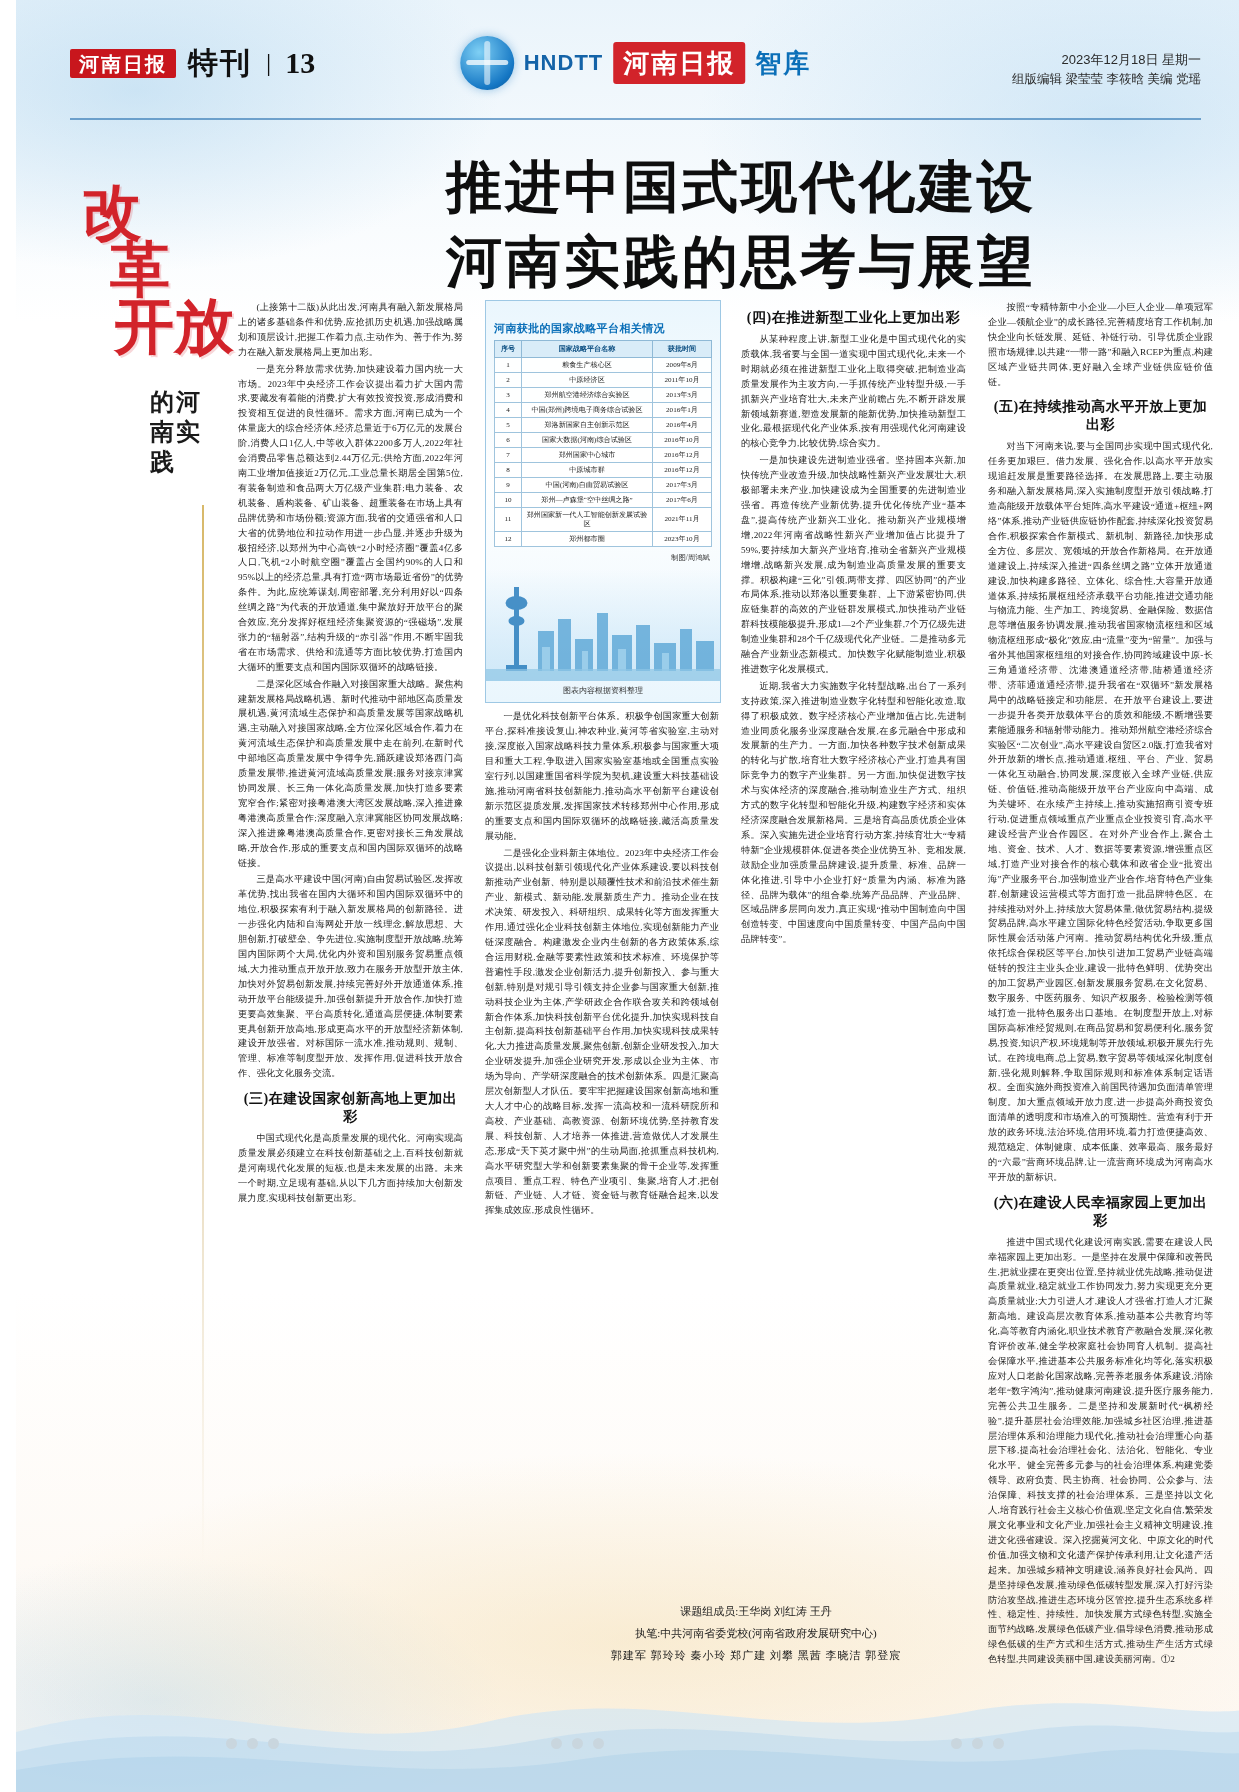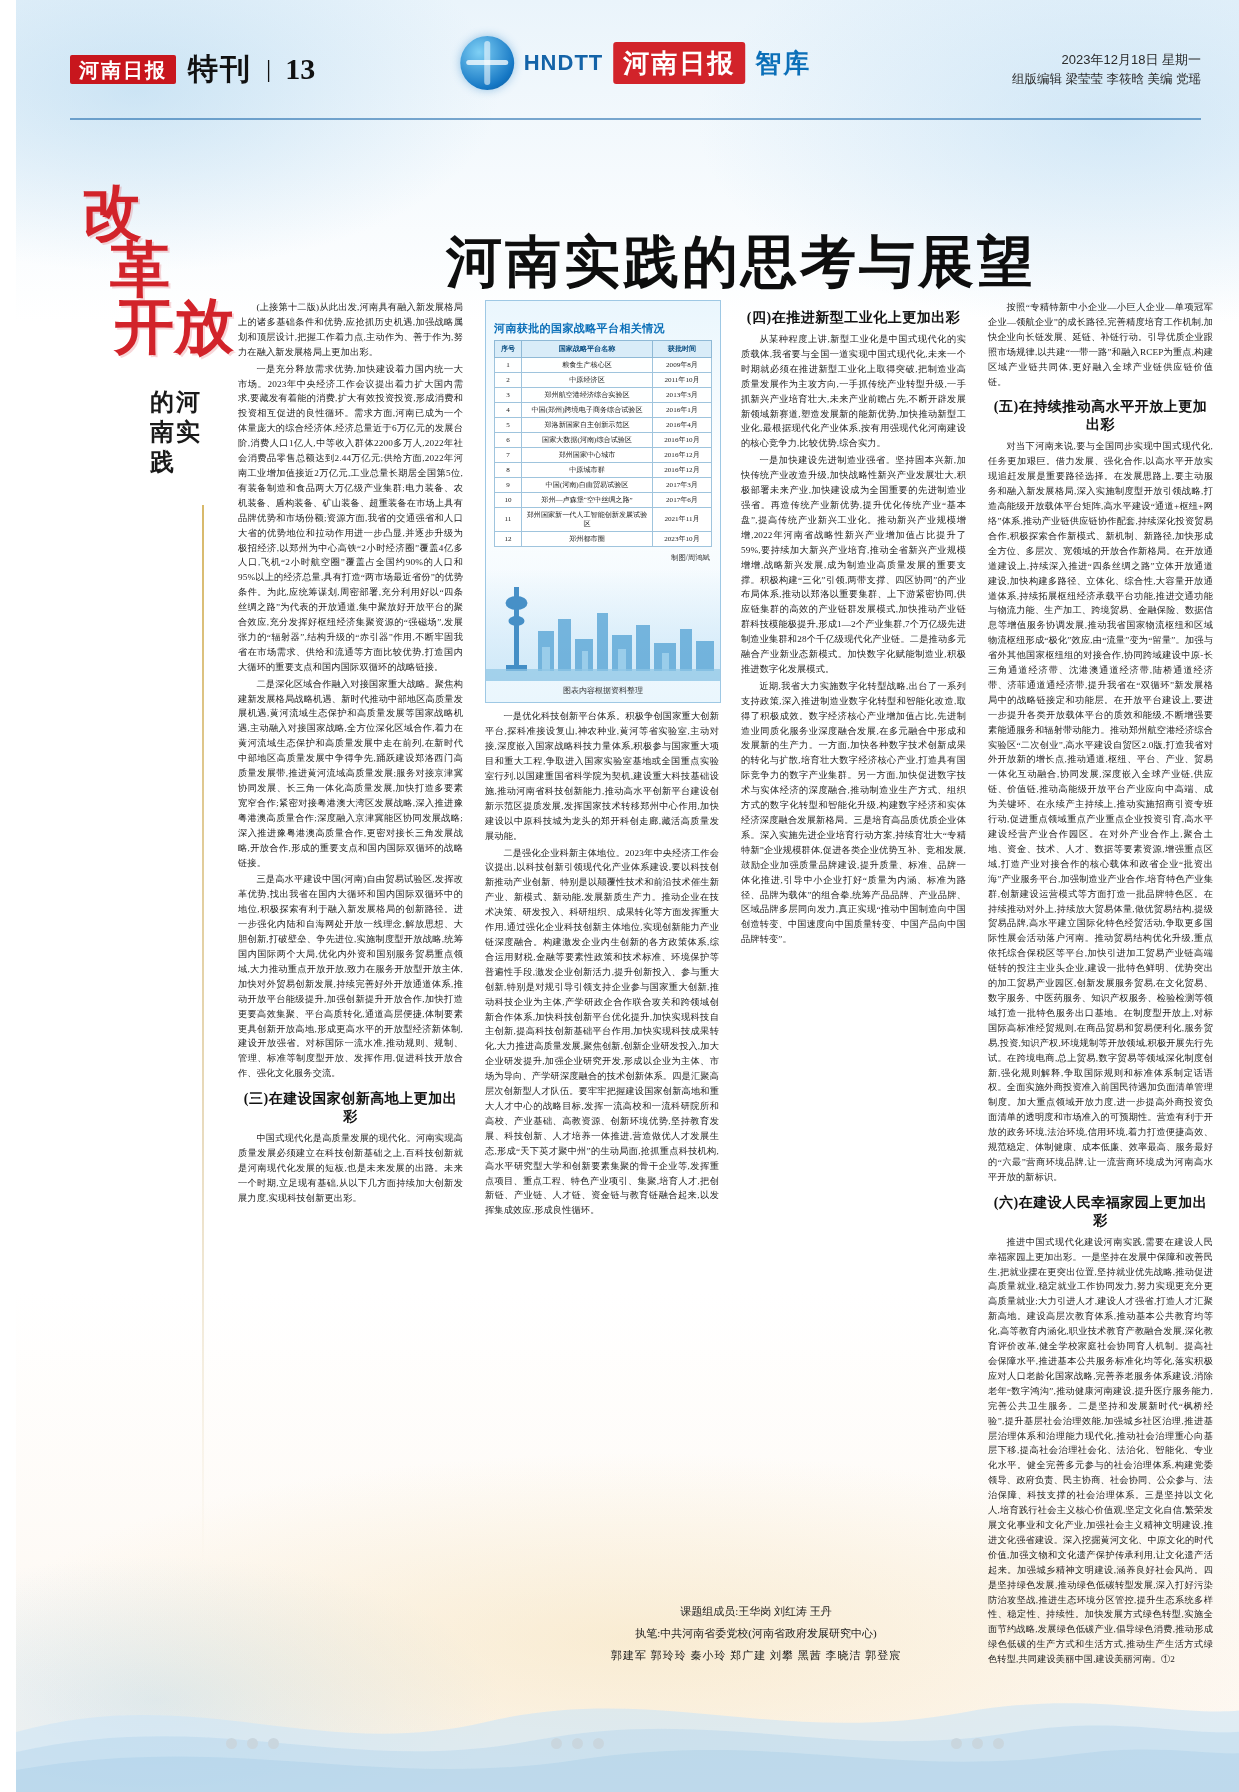--- a/index.html
+++ b/index.html
@@ -37,21 +37,21 @@
   }
   .mh-left{
     position:absolute;left:54px;top:48px;display:flex;align-items:flex-end;gap:12px;
   }
   .paper-logo{
     background:#c8161d;color:#fff;font-family:"Liberation Serif",serif;
     font-weight:bold;font-size:20px;letter-spacing:2px;padding:5px 9px 4px;
     line-height:1;border-radius:2px;
   }
   .mh-special{
-    font-size:30px;font-weight:bold;letter-spacing:2px;color:#111;line-height:1;margin-top:6px;
+    font-size:30px;font-weight:bold;letter-spacing:2px;color:#111;line-height:1;
   }
   .mh-sep{font-size:26px;color:#111;margin:0 2px;}
   .mh-page{font-size:30px;font-weight:bold;color:#111;line-height:1;}
   .mh-center{
     position:absolute;left:50%;top:36px;transform:translateX(-50%);
     display:flex;align-items:center;gap:10px;
   }
   .globe{
     width:54px;height:54px;border-radius:50%;
     background:radial-gradient(circle at 35% 30%, #7fd0f5, #1577c4 70%, #0b508c);
@@ -217,21 +217,21 @@
       <span class="art-t1">改</span>
       <span class="art-t2">革</span>
       <span class="art-t3">开放</span>
     </div>
     <div class="art-sub">的河南实践</div>
     <div class="art-rule"></div>
   </div>
 
   <div class="headline">
     <h1>
-      <br>
+      <span>推进中国式现代化建设</span><br>
       <span>河南实践的思考与展望</span>
     </h1>
   </div>
 
   <div class="cols">
 
     <div class="col">
       <p class="indent">(上接第十二版)从此出发,河南具有融入新发展格局上的诸多基础条件和优势,应抢抓历史机遇,加强战略属划和顶层设计,把握工作着力点,主动作为、善于作为,努力在融入新发展格局上更加出彩。</p>
       <p class="indent">一是充分释放需求优势,加快建设着力国内统一大市场。2023年中央经济工作会议提出着力扩大国内需求,要藏发有着能的消费,扩大有效投资投资,形成消费和投资相互促进的良性循环。需求方面,河南已成为一个体量庞大的综合经济体,经济总量近于6万亿元的发展台阶,消费人口1亿人,中等收入群体2200多万人,2022年社会消费品零售总额达到2.44万亿元;供给方面,2022年河南工业增加值接近2万亿元,工业总量长期居全国第5位,有装备制造和食品两大万亿级产业集群;电力装备、农机装备、盾构装备、矿山装备、超重装备在市场上具有品牌优势和市场份额;资源方面,我省的交通强省和人口大省的优势地位和拉动作用进一步凸显,并逐步升级为极招经济,以郑州为中心高铁“2小时经济圈”覆盖4亿多人口,飞机“2小时航空圈”覆盖占全国约90%的人口和95%以上的经济总量,具有打造“两市场最近省份”的优势条件。为此,应统筹谋划,周密部署,充分利用好以“四条丝绸之路”为代表的开放通道,集中聚放好开放平台的聚合效应,充分发挥好枢纽经济集聚资源的“强磁场”,发展张力的“辐射器”,结构升级的“赤引器”作用,不断牢固我省在市场需求、供给和流通等方面比较优势,打造国内大循环的重要支点和国内国际双循环的战略链接。</p>
       <p class="indent">二是深化区域合作融入对接国家重大战略。聚焦构建新发展格局战略机遇、新时代推动中部地区高质量发展机遇,黄河流域生态保护和高质量发展等国家战略机遇,主动融入对接国家战略,全方位深化区域合作,着力在黄河流域生态保护和高质量发展中走在前列,在新时代中部地区高质量发展中争得争先,踊跃建设郑洛西门高质量发展带,推进黄河流域高质量发展;服务对接京津冀协同发展、长三角一体化高质量发展,加快打造多要素宽窄合作;紧密对接粤港澳大湾区发展战略,深入推进豫粤港澳高质量合作;深度融入京津冀能区协同发展战略;深入推进豫粤港澳高质量合作,更密对接长三角发展战略,开放合作,形成的重要支点和国内国际双循环的战略链接。</p>
@@ -341,21 +341,21 @@
               <rect x="56" y="78" width="8" height="24"></rect>
               <rect x="96" y="82" width="6" height="20"></rect>
               <rect x="132" y="80" width="8" height="22"></rect>
               <rect x="176" y="84" width="7" height="18"></rect>
             </g>
             <rect x="0" y="100" width="234" height="12" fill="#8ec6e6" opacity=".7"></rect>
           </svg>
         </div>
         <div class="chart-cap">图表内容根据资料整理</div>
       </div>
-      <p class="indent">一是优化科技创新平台体系。积极争创国家重大创新平台,探科准接设复山,神农种业,黄河等省实验室,主动对接,深度嵌入国家战略科技力量体系,积极参与国家重大项目和重大工程,争取进入国家实验室基地或全国重点实验室行列,以国建重国省科学院为契机,建设重大科技基础设施,推动河南省科技创新能力,推动高水平创新平台建设创新示范区提质发展,发挥国家技术转移郑州中心作用,加快建设以中原科技城为龙头的郑开科创走廊,藏活高质量发展动能。</p>
+      <p class="indent">一是优化科技创新平台体系。积极争创国家重大创新平台,探科准接设复山,神农种业,黄河等省实验室,主动对接,深度嵌入国家战略科技力量体系,积极参与国家重大项目和重大工程,争取进入国家实验室基地或全国重点实验室行列,以国建重国省科学院为契机,建设重大科技基础设施,推动河南省科技创新能力,推动高水平创新平台建设创新示范区提质发展,发挥国家技术转移郑州中心作用,形成的重要支点和国内国际双循环的战略链接,藏活高质量发展动能。</p>
       <p class="indent">二是强化企业科新主体地位。2023年中央经济工作会议提出,以科技创新引领现代化产业体系建设,要以科技创新推动产业创新、特别是以颠覆性技术和前沿技术催生新产业、新模式、新动能,发展新质生产力。推动企业在技术决策、研发投入、科研组织、成果转化等方面发挥重大作用,通过强化企业科技创新主体地位,实现创新能力产业链深度融合。构建激发企业内生创新的各方政策体系,综合运用财税,金融等要素性政策和技术标准、环境保护等普遍性手段,激发企业创新活力,提升创新投入、参与重大创新,特别是对规引导引领支持企业参与国家重大创新,推动科技企业为主体,产学研政企合作联合攻关和跨领域创新合作体系,加快科技创新平台优化提升,加快实现科技自主创新,提高科技创新基础平台作用,加快实现科技成果转化,大力推进高质量发展,聚焦创新,创新企业研发投入,加大企业研发提升,加强企业研究开发,形成以企业为主体、市场为导向、产学研深度融合的技术创新体系。四是汇聚高层次创新型人才队伍。要牢牢把握建设国家创新高地和重大人才中心的战略目标,发挥一流高校和一流科研院所和高校、产业基础、高教资源、创新环境优势,坚持教育发展、科技创新、人才培养一体推进,营造做优人才发展生态,形成“天下英才聚中州”的生动局面,抢抓重点科技机构,高水平研究型大学和创新要素集聚的骨干企业等,发挥重点项目、重点工程、特色产业项引、集聚,培育人才,把创新链、产业链、人才链、资金链与教育链融合起来,以发挥集成效应,形成良性循环。</p>
     </div>
 
     <div class="col">
       <div class="sec-h">(四)在推进新型工业化上更加出彩</div>
       <p class="indent">从某种程度上讲,新型工业化是中国式现代化的实质载体,我省要与全国一道实现中国式现代化,未来一个时期就必须在推进新型工业化上取得突破,把制造业高质量发展作为主攻方向,一手抓传统产业转型升级,一手抓新兴产业培育壮大,未来产业前瞻占先,不断开辟发展新领域新赛道,塑造发展新的能新优势,加快推动新型工业化,最根据现代化产业体系,按有用强现代化河南建设的核心竞争力,比较优势,综合实力。</p>
       <p class="indent">一是加快建设先进制造业强省。坚持固本兴新,加快传统产业改造升级,加快战略性新兴产业发展壮大,积极部署未来产业,加快建设成为全国重要的先进制造业强省。再造传统产业新优势,提升优化传统产业“基本盘”,提高传统产业新兴工业化。推动新兴产业规模增增,2022年河南省战略性新兴产业增加值占比提升了59%,要持续加大新兴产业培育,推动全省新兴产业规模增增,战略新兴发展,成为制造业高质量发展的重要支撑。积极构建“三化”引领,两带支撑、四区协同”的产业布局体系,推动以郑洛以重要集群、上下游紧密协同,供应链集群的高效的产业链群发展模式,加快推动产业链群科技模能极提升,形成1—2个产业集群,7个万亿级先进制造业集群和28个千亿级现代化产业链。二是推动多元融合产业新业态新模式。加快数字化赋能制造业,积极推进数字化发展模式。</p>
       <p class="indent">近期,我省大力实施数字化转型战略,出台了一系列支持政策,深入推进制造业数字化转型和智能化改造,取得了积极成效。数字经济核心产业增加值占比,先进制造业同质化服务业深度融合发展,在多元融合中形成和发展新的生产力。一方面,加快各种数字技术创新成果的转化与扩散,培育壮大数字经济核心产业,打造具有国际竞争力的数字产业集群。另一方面,加快促进数字技术与实体经济的深度融合,推动制造业生产方式、组织方式的数字化转型和智能化升级,构建数字经济和实体经济深度融合发展新格局。三是培育高品质优质企业体系。深入实施先进企业培育行动方案,持续育壮大“专精特新”企业规模群体,促进各类企业优势互补、竞相发展,鼓励企业加强质量品牌建设,提升质量、标准、品牌一体化推进,引导中小企业打好“质量为内涵、标准为路径、品牌为载体”的组合拳,统筹产品品牌、产业品牌、区域品牌多层同向发力,真正实现“推动中国制造向中国创造转变、中国速度向中国质量转变、中国产品向中国品牌转变”。</p>
     </div>
 

